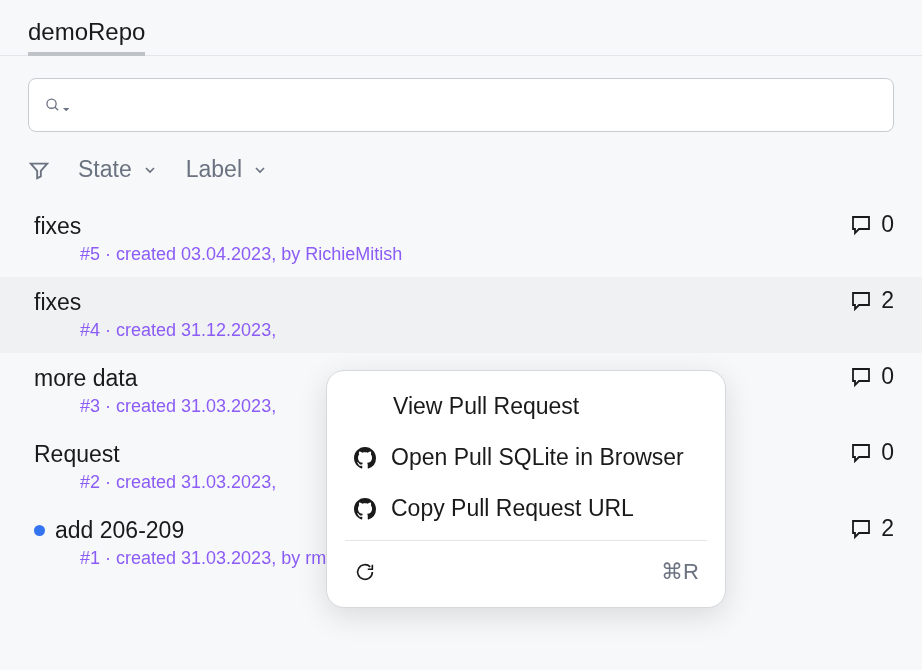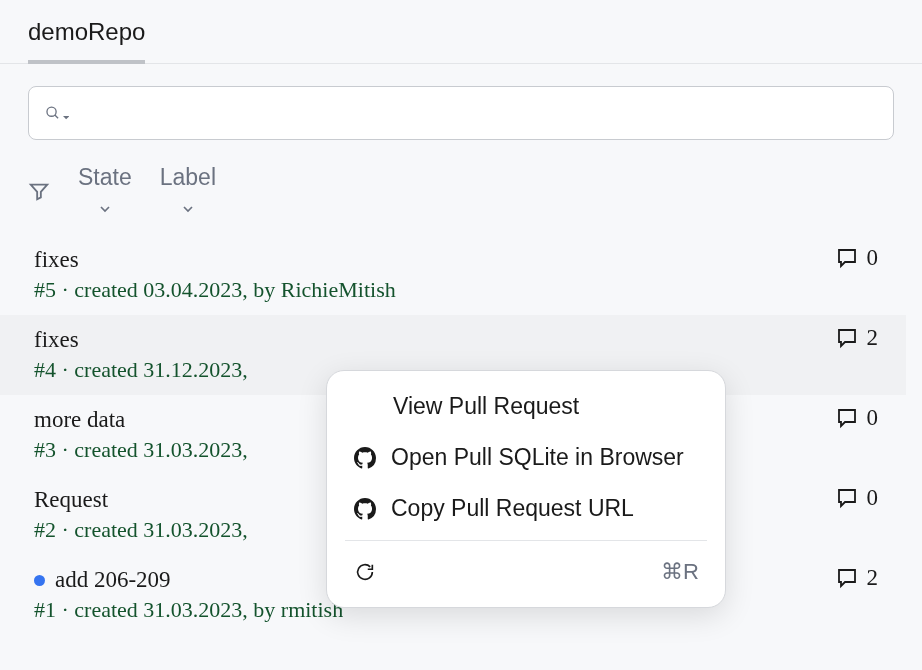--- a/index.html
+++ b/index.html
@@ -16,21 +16,21 @@
       overflow: hidden;
     }
     .header {
       padding: 18px 28px 0 28px;
     }
     .tab {
       display: inline-block;
       font-size: 24px;
       font-weight: 400;
       color: #1a1a1a;
-      padding-bottom: 14px;
+      padding-bottom: 6px;
       border-bottom: 4px solid #bfc2c7;
       margin-bottom: -1px;
     }
     .divider {
       border-bottom: 1px solid #e3e5e8;
       margin-left: 0;
       margin-right: 0;
     }
     .search-wrap {
       padding: 22px 28px 0 28px;
@@ -66,50 +66,49 @@
       width: 22px;
       height: 22px;
       color: #6b7280;
     }
     .filter-item {
       display: inline-flex;
       align-items: center;
       gap: 10px;
       cursor: pointer;
       color: #6b7280;
-      flex-direction: column;
     }
     .chevron-down {
       width: 16px;
       height: 16px;
       color: #6b7280;
     }
     .list {
-      padding: 0 16px 0 0;
-      font-family: Liberation Serif, serif;
+      padding: 0 0 0 0;
     }
     .list-item {
       padding: 12px 28px 12px 34px;
       position: relative;
     }
     .list-item.highlighted {
       background: #f0f1f3;
     }
     .item-title {
       font-size: 23px;
       color: #1a1a1a;
       font-weight: 400;
       margin-bottom: 4px;
       display: flex;
       align-items: center;
       gap: 10px;
     }
     .item-meta {
-      font-size: 22px;
-      color: #14532d;
+      font-size: 18px;
+      color: #8b5cf6;
+      margin-left: 46px;
     }
     .item-right {
       position: absolute;
       right: 28px;
       top: 10px;
       display: flex;
       align-items: center;
       gap: 8px;
       font-size: 23px;
       color: #1a1a1a;

